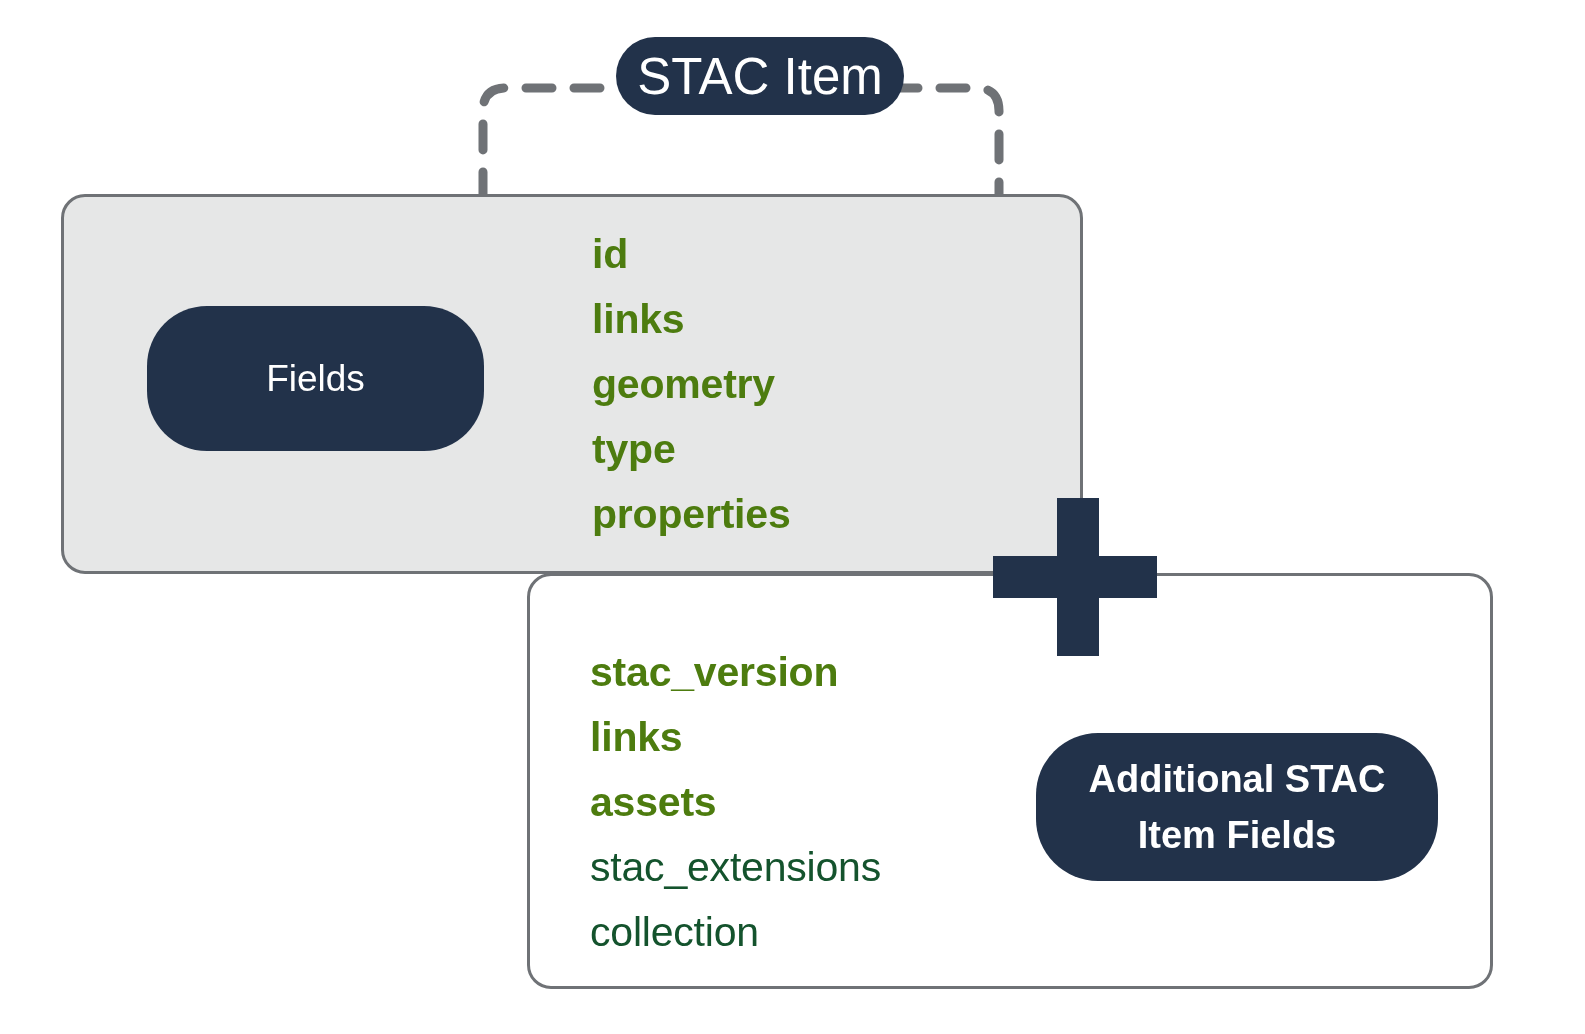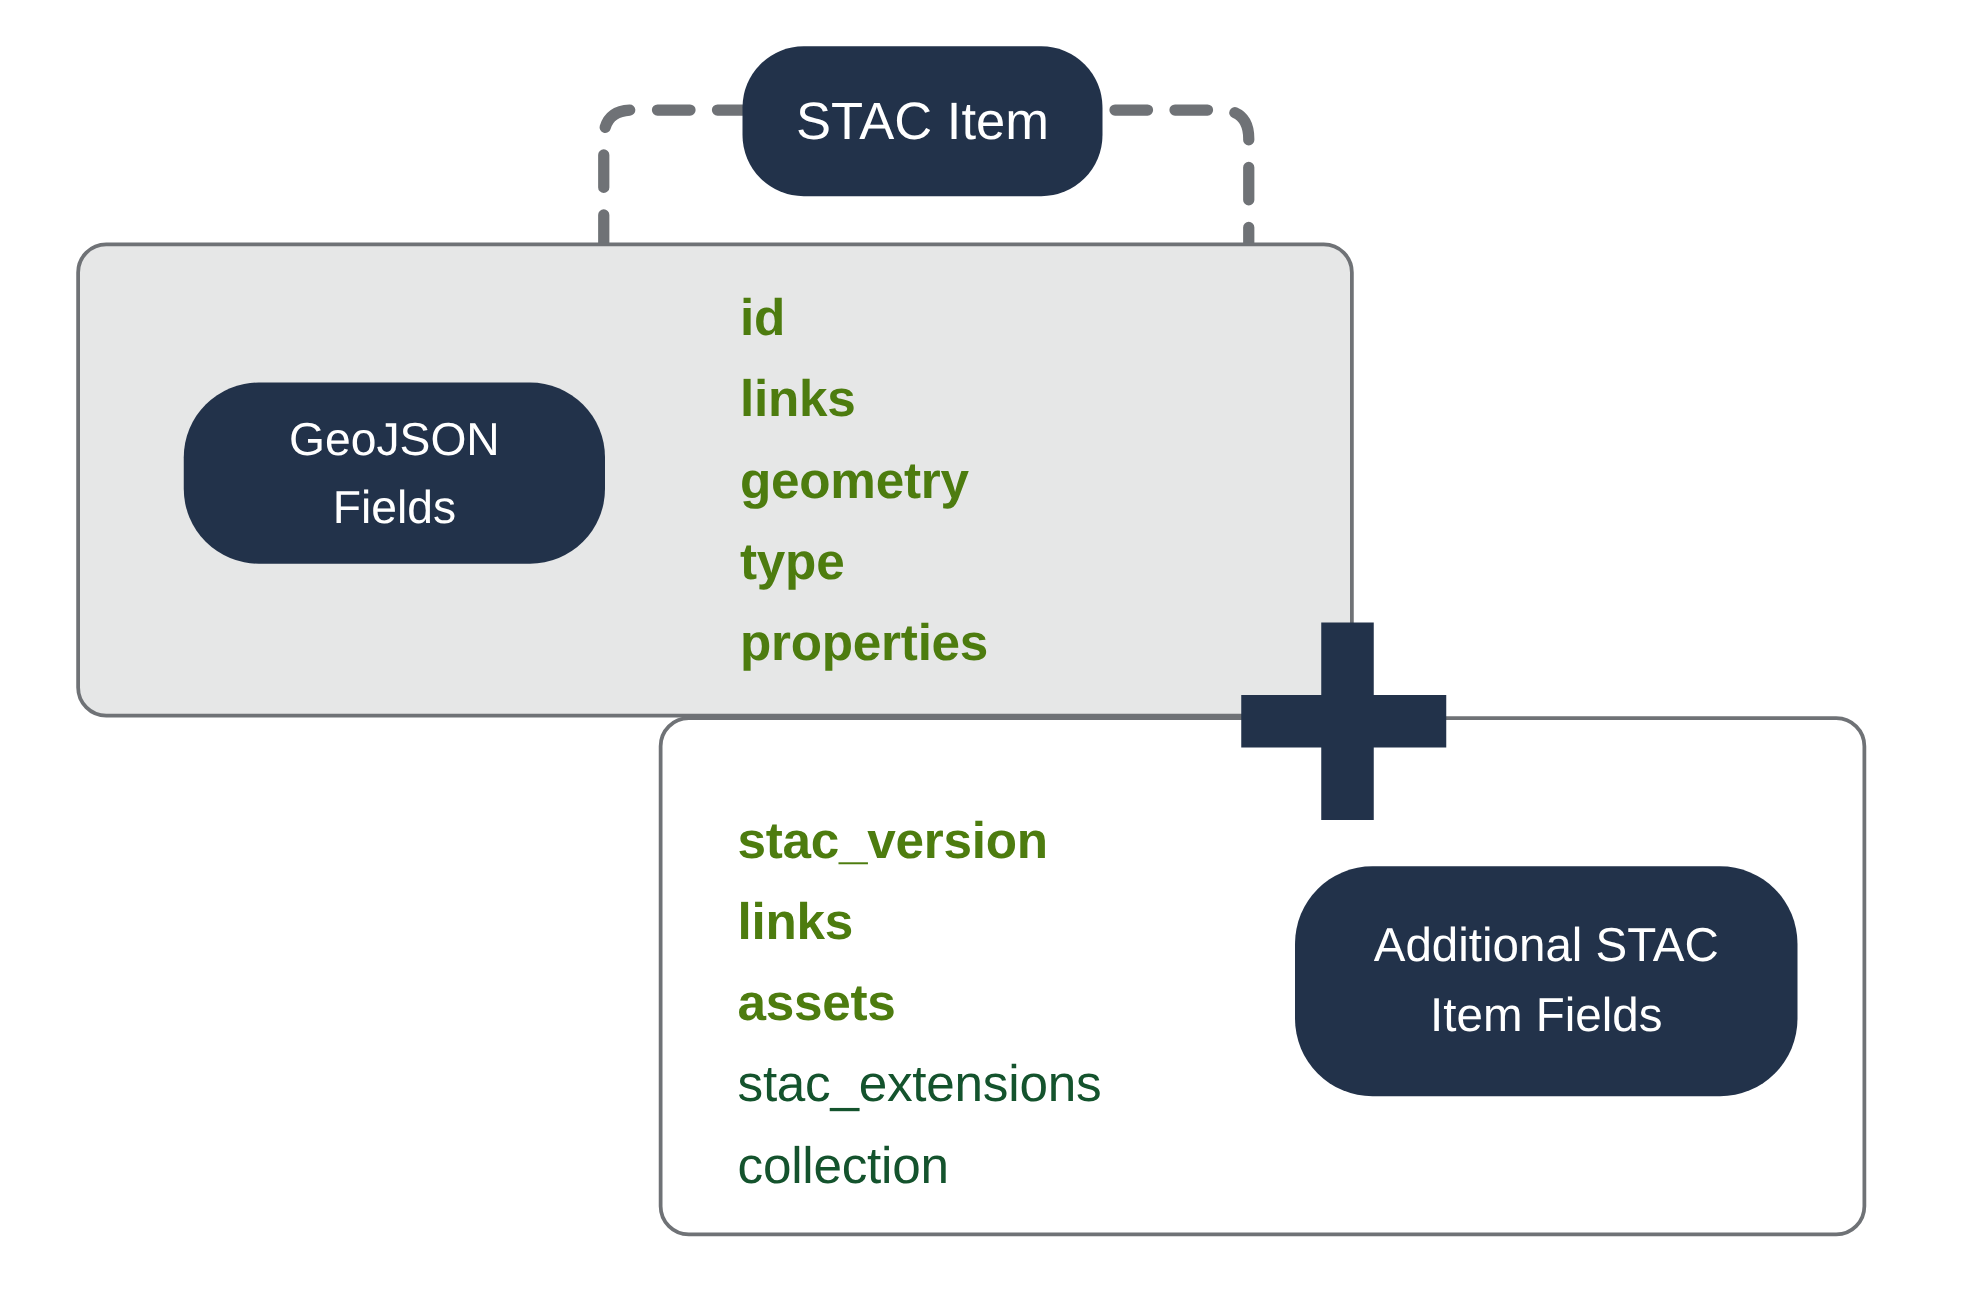--- a/index.html
+++ b/index.html
@@ -103,47 +103,48 @@
     justify-content: center;
     text-align: center;
     font-weight: normal;
   }
   .pill span {
     display: block;
     white-space: nowrap;
   }
 
   #pill-stac-item {
-    left: 594px;
+    left: 616px;
     top: 37px;
     width: 288px;
-    height: 120px;
+    height: 78px;
     border-radius: 49px;
-    font-size: 42px;
+    font-size: 51px;
     z-index: 6;
   }
   #pill-geojson-fields {
     left: 147px;
     top: 306px;
     width: 337px;
     height: 145px;
     border-radius: 60px;
     font-size: 37px;
     line-height: 54px;
     z-index: 7;
   }
   #pill-additional-fields {
     left: 1036px;
-    top: 693px;
+    top: 733px;
     width: 402px;
-    height: 184px;
+    height: 148px;
     border-radius: 62px;
     font-size: 38px;
     line-height: 56px;
     z-index: 8;
+    font-weight: bold;
   }
 
   
   #plus-sign {
     position: absolute;
     left: 993px;
     top: 498px;
     width: 164px;
     height: 158px;
     z-index: 9;
@@ -193,21 +194,20 @@
     <li class="field-strong">assets</li>
     <li class="field-muted">stac_extensions</li>
     <li class="field-muted">collection</li>
   </ul>
 
   <div class="pill" id="pill-stac-item">
     <span>STAC Item</span>
   </div>
 
   <div class="pill" id="pill-geojson-fields">
-    <span>GeoJSON</span>
     <span>Fields</span>
   </div>
 
   <div class="pill" id="pill-additional-fields">
     <span>Additional STAC</span>
     <span>Item Fields</span>
   </div>
 
   <div id="plus-sign">
     <div class="bar-v"></div>

